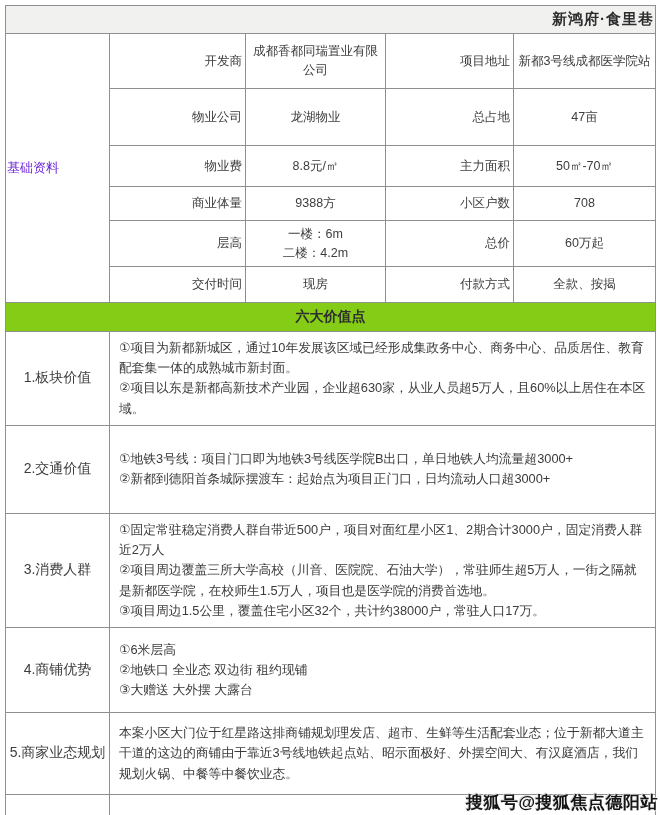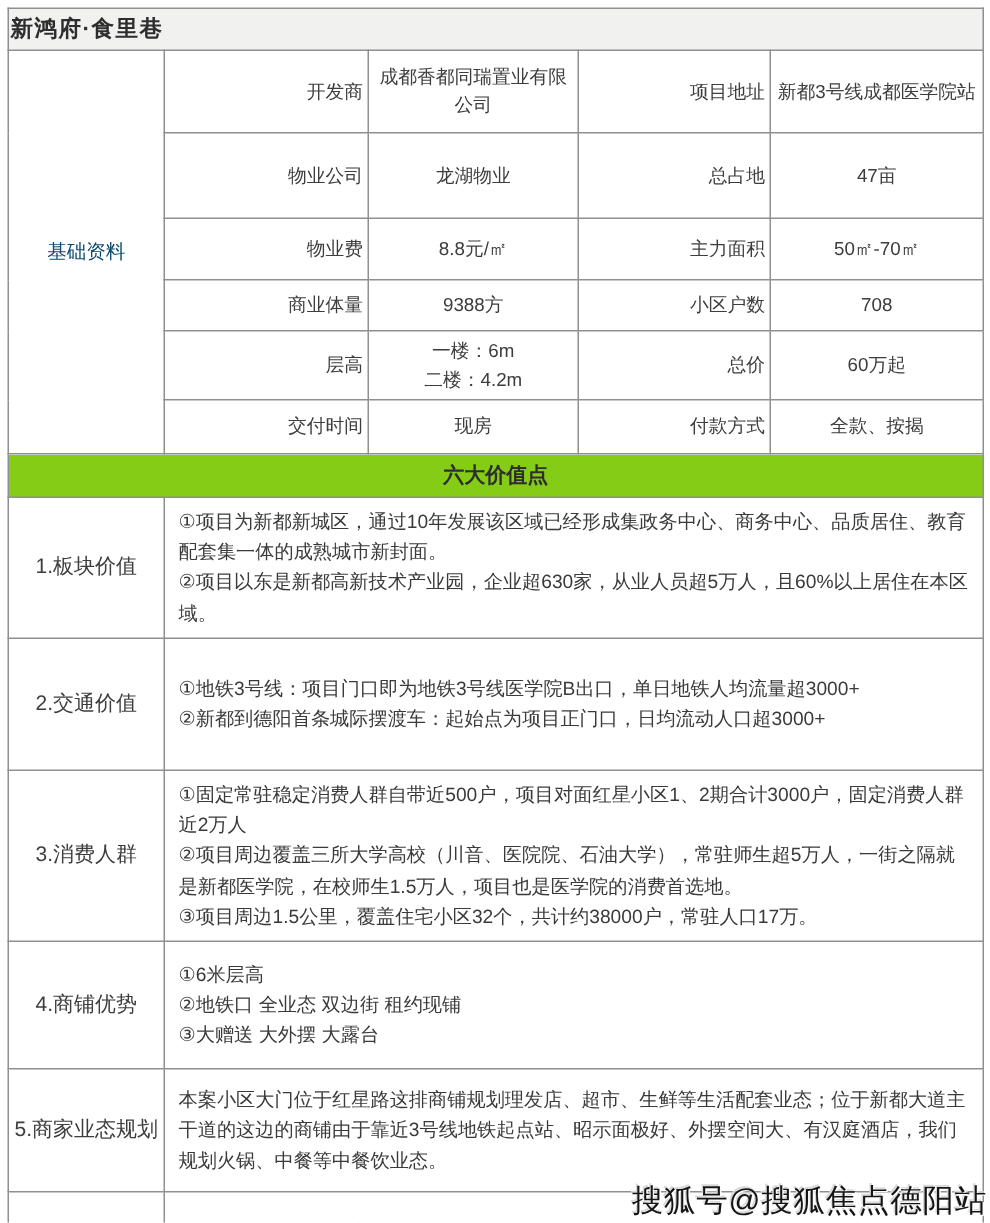--- a/index.html
+++ b/index.html
@@ -19,31 +19,31 @@
   }
   td{
     border:1px solid #8f8f8f;
     vertical-align:middle;
     overflow:hidden;
   }
   
   tr.r-title{height:28px;}
   td.title-cell{
     background:#f1f1f0;
-    text-align:left;
+    text-align:right;
     font-weight:bold;
     font-size:15px;
     letter-spacing:1px;
     color:#2e2e2e;
   }
   
   td.section-cell{
-    text-align:center;
+    text-align:left;
     font-size:13px;
-    color:#0c4a6e;
+    color:#6d28d9;
   }
   td.label-cell{
     text-align:right;
     font-size:12.5px;
     color:#3d3d3d;
     padding:2px 3px;
   }
   td.value-cell{
     text-align:center;
     font-size:12.5px;
@@ -85,22 +85,22 @@
   tr.r-v1{height:88px;}
   tr.r-v2{height:88px;}
   tr.r-v3{height:85px;}
   tr.r-v4{height:82px;}
   tr.r-v5{height:75px;}
   
   .watermark{
     position:absolute;
     right:2px;
     bottom:1px;
-    font-size:21px;
-    font-weight:400;
+    font-size:17px;
+    font-weight:700;
     color:#151515;
     letter-spacing:0.5px;
     text-shadow:
       1px 1px 0 #ffffff,
       -1px -1px 0 #d9d9d9;
     white-space:nowrap;
     z-index:5;
   }
 </style>
 </head>

